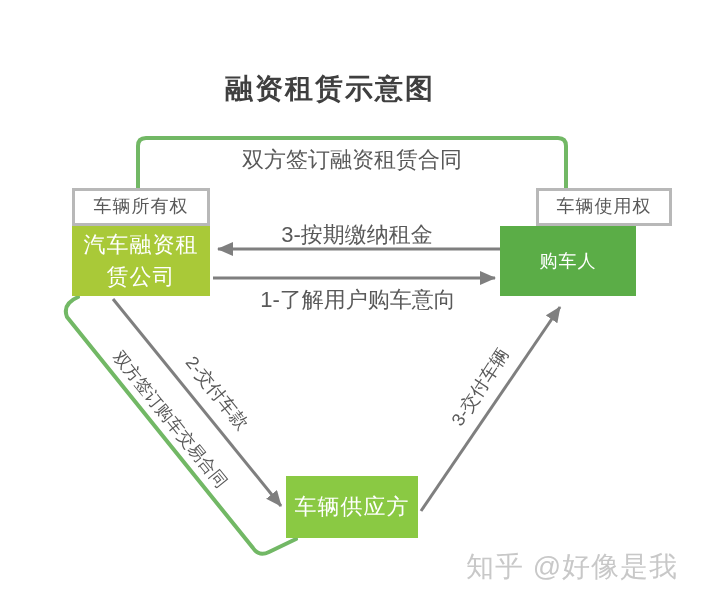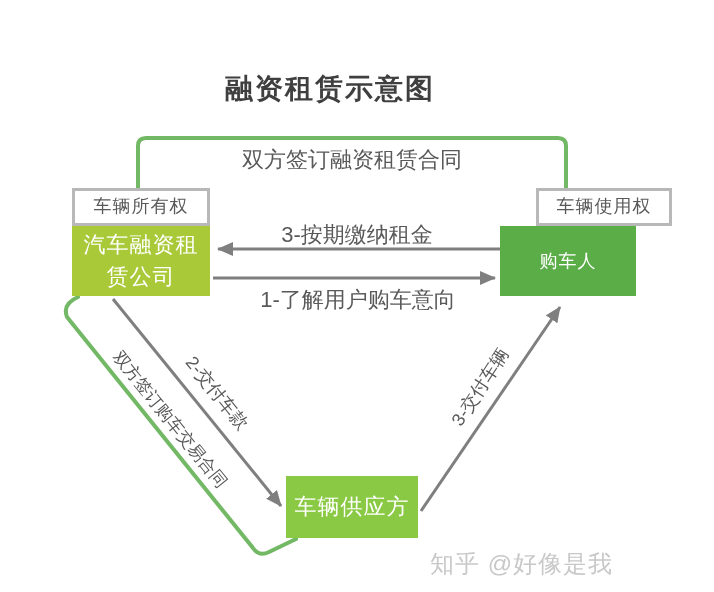--- a/index.html
+++ b/index.html
@@ -97,23 +97,23 @@
     transform: rotate(51deg);
     font-size: 17px;
   }
   #step3-label {
     left: 420px; top: 375px; width: 120px;
     transform: rotate(-57deg);
     font-size: 18px;
   }
 
   #watermark {
-    right: 24px; top: 548px; width: 260px;
-    text-align: left;
-    font-size: 24px;
+    right: 12px; top: 548px; width: 260px;
+    text-align: center;
+    font-size: 28px;
     color: var(--watermark-gray, #c8c8c8);
     letter-spacing: 1px;
   }
 </style>
 </head>
 <body>
 
 <div id="canvas">
 
   <div id="title" class="abs">融资租赁示意图</div>

